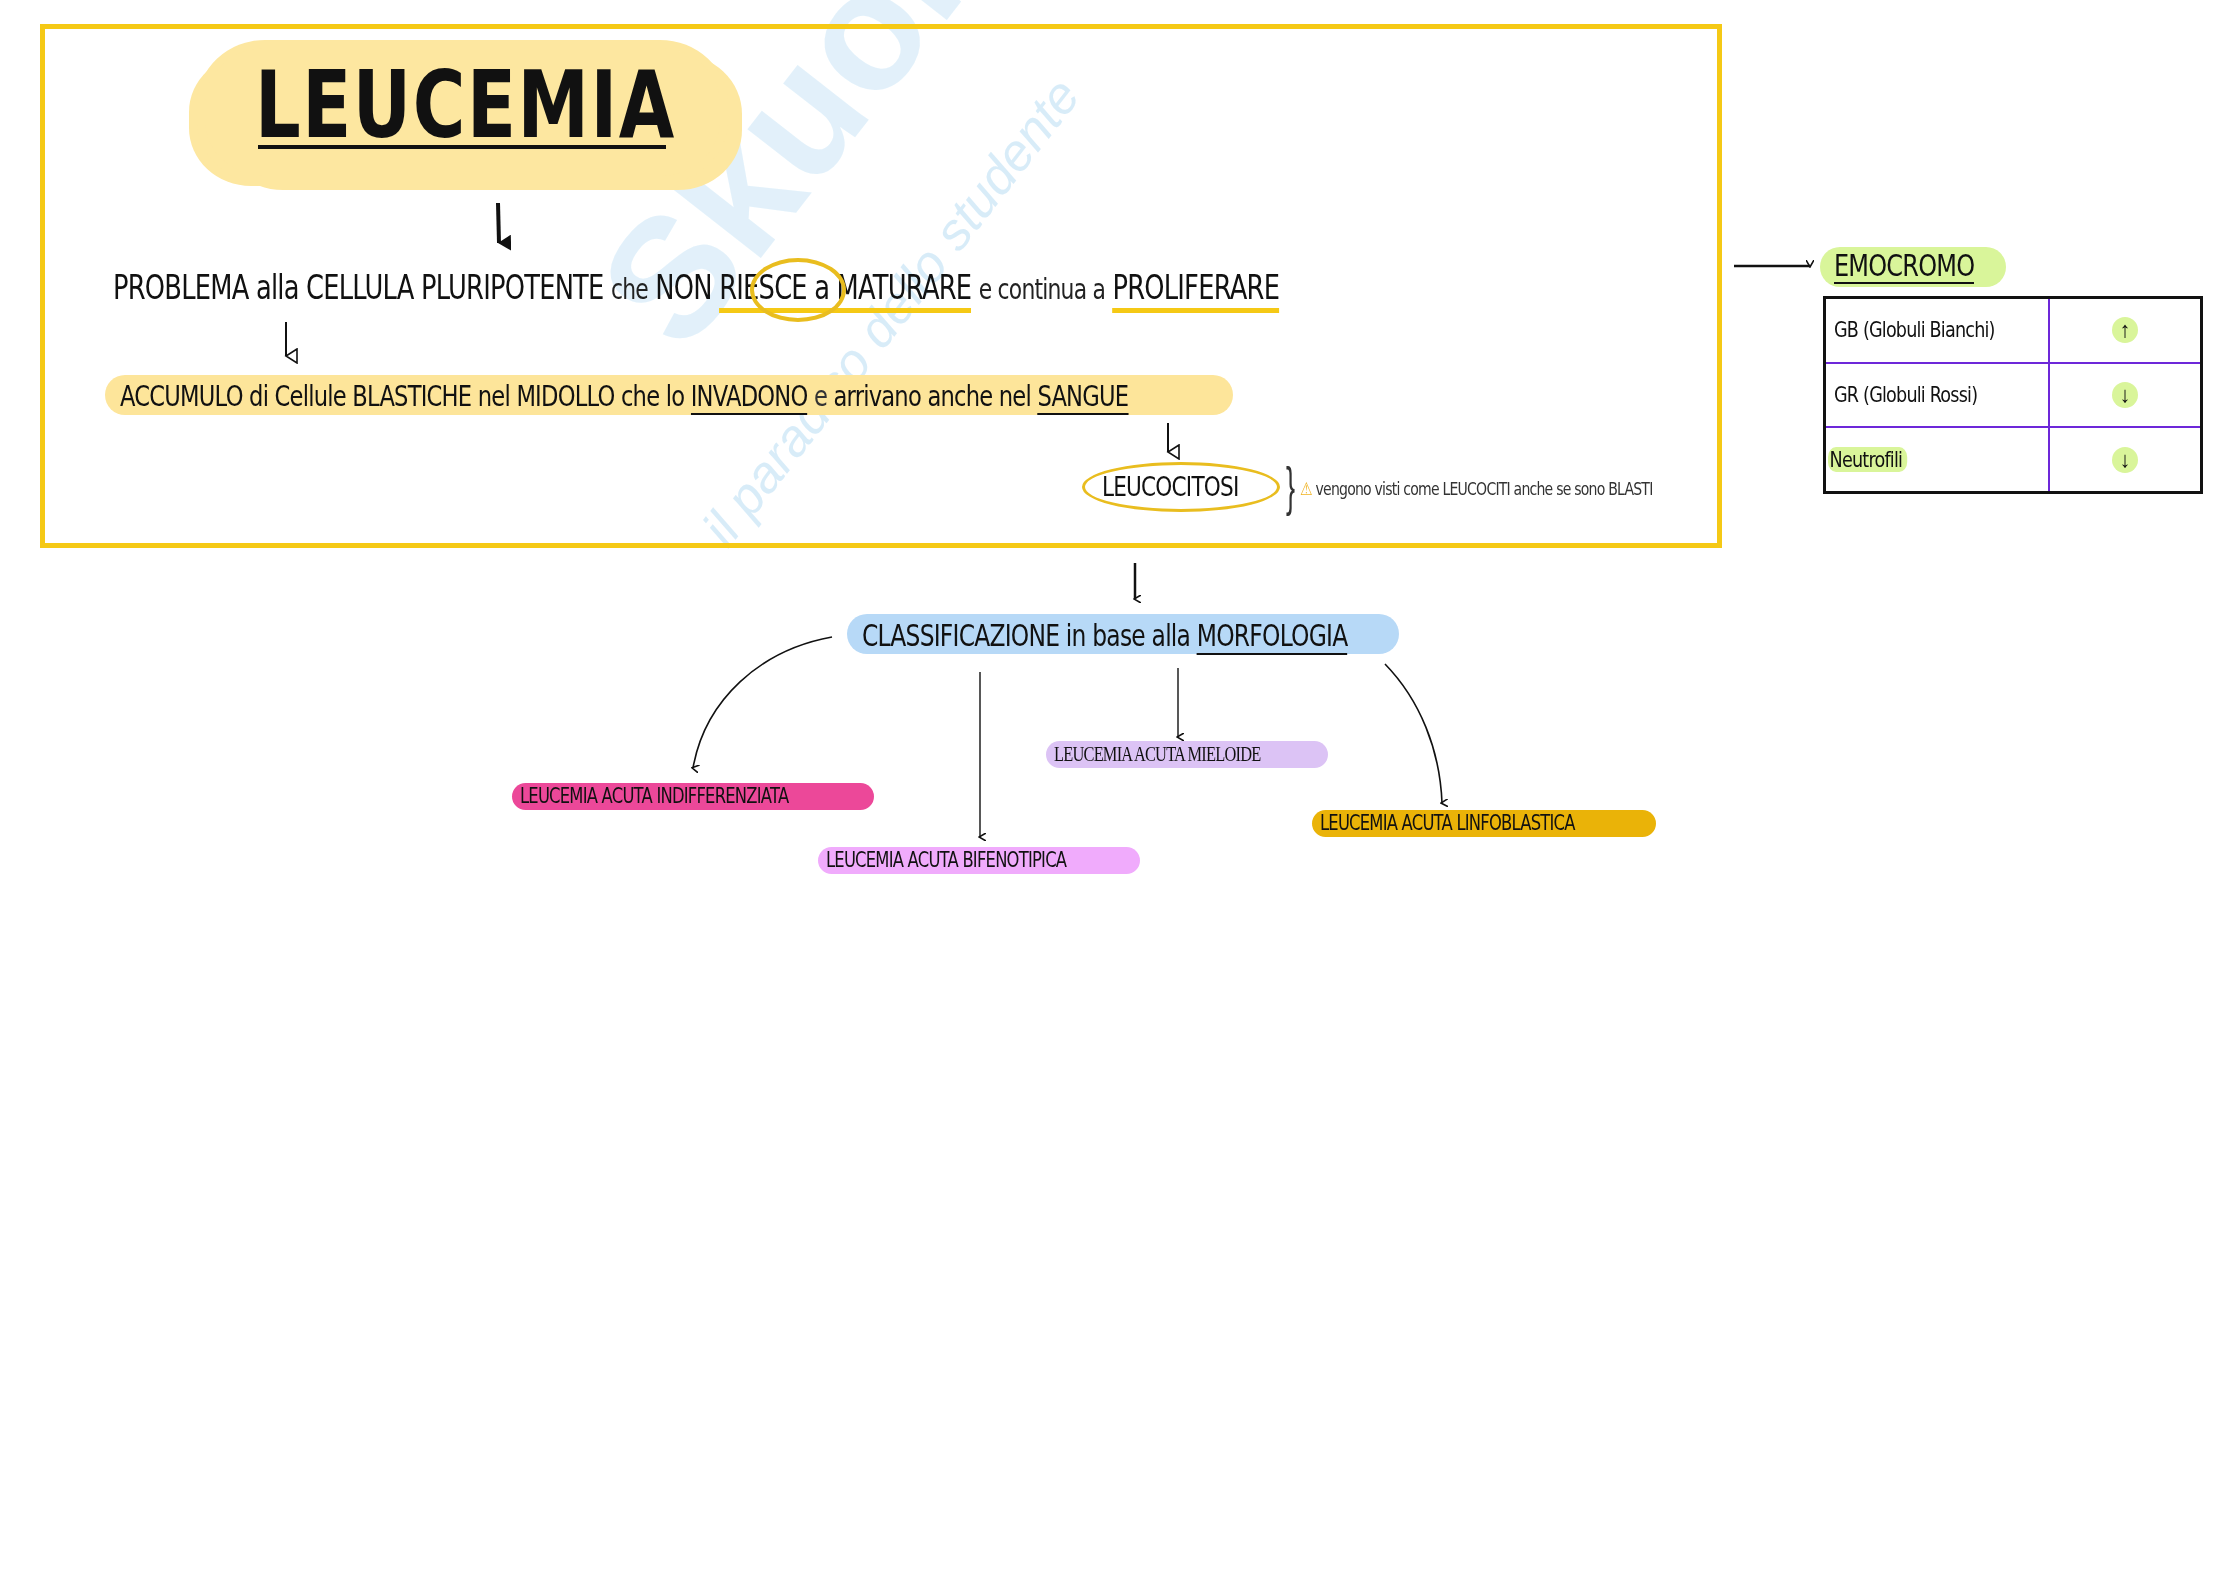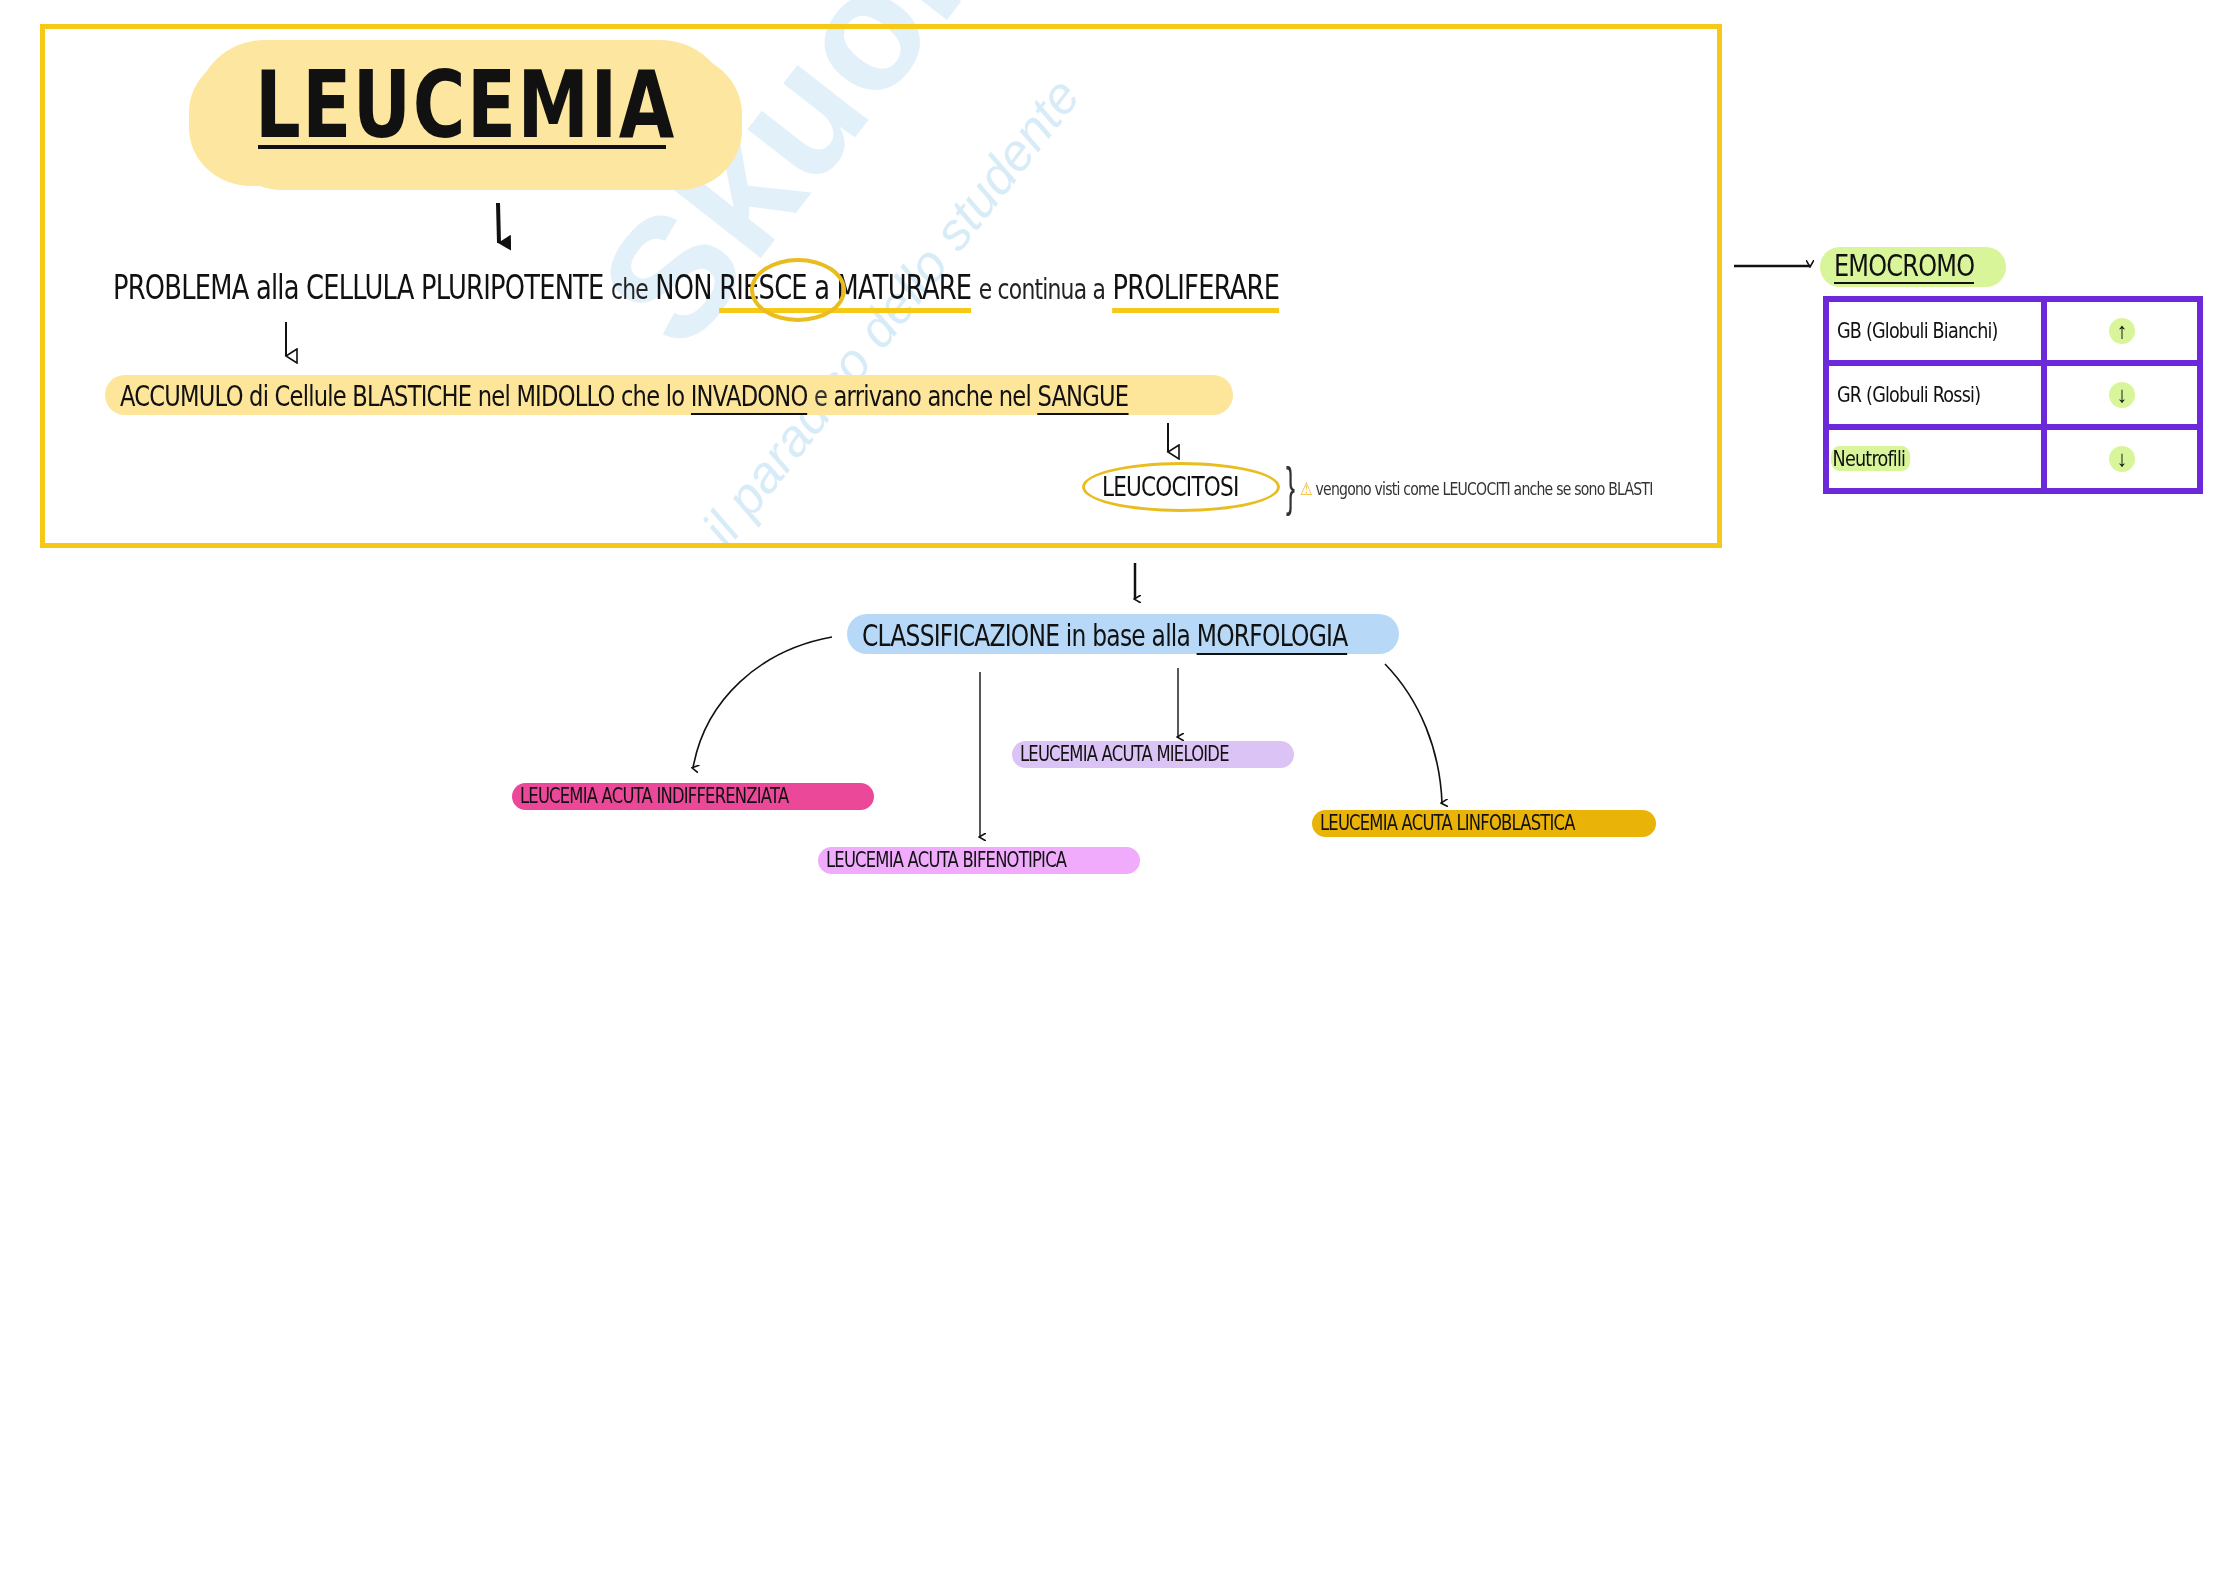--- a/index.html
+++ b/index.html
@@ -35,21 +35,21 @@
            transform: scaleX(0.5); transform-origin: left top; }
   .note { position: absolute; left: 1300px; top: 478px; font-size: 18px; color: #333; white-space: nowrap;
           transform: scaleX(0.78); transform-origin: left top; }
   .warn { color: #f0b323; font-size: 18px; }
   .emocromo-pill { position: absolute; left: 1820px; top: 247px; width: 186px; height: 40px;
                    background: #d9f59a; border-radius: 20px; }
   .emocromo-text { position: absolute; left: 1834px; top: 250px; font-size: 30px;
                    transform: scaleX(0.8); transform-origin: left top; border-bottom: 2px solid #111; line-height: 32px; }
   table.emo { position: absolute; left: 1823px; top: 296px; width: 380px; height: 198px;
               border-collapse: collapse; border: 3px solid #111; }
-  table.emo td { border: 6px solid #6d28d9; padding: 0 0 0 8px; font-size: 22px; height: 46px; }
+  table.emo td { border: 2px solid #6d28d9; padding: 0 0 0 8px; font-size: 22px; height: 46px; }
   table.emo td.val { width: 150px; text-align: center; padding: 0; }
   .cell-text { display: inline-block; transform: scaleX(0.8); transform-origin: left center; white-space: nowrap; }
   .hl-green { background: #d9f59a; border-radius: 10px; padding: 0 6px 0 2px; margin-left: -6px; }
   .arrow-dot { display: inline-block; width: 26px; height: 26px; border-radius: 50%; background: #d9f59a;
                line-height: 26px; font-size: 22px; font-weight: bold; }
   .class-pill { position: absolute; left: 847px; top: 614px; width: 552px; height: 40px;
                 background: #b7d9f7; border-radius: 20px; }
   .class-text { position: absolute; left: 862px; top: 618px; font-size: 30px; white-space: nowrap;
                 transform: scaleX(0.78); transform-origin: left top; }
   .badge { position: absolute; height: 27px; border-radius: 14px; font-size: 21px; line-height: 27px;
@@ -120,21 +120,21 @@
   </table>
 
 <div class="class-pill"></div>
 <div class="class-text hand">
   <span>CLASSIFICAZIONE in base alla</span>
   <span class="blk-ul">MORFOLOGIA</span>
 </div>
 
 <div class="badge hand" style="left:512px; top:783px; width:362px; background:#ec4899;"><span>LEUCEMIA ACUTA INDIFFERENZIATA</span></div>
 <div class="badge hand" style="left:818px; top:847px; width:322px; background:#f0abfc;"><span>LEUCEMIA ACUTA BIFENOTIPICA</span></div>
-<div class="badge hand" style="left:1012px; top:741px; width:282px; background:#dcc3f5;"><span>LEUCEMIA ACUTA MIELOIDE</span></div>
+<div class="badge hand" style="left:1046px; top:741px; width:282px; background:#dcc3f5;font-family:Liberation Serif, serif;"><span>LEUCEMIA ACUTA MIELOIDE</span></div>
 <div class="badge hand" style="left:1312px; top:810px; width:344px; background:#eab308;"><span>LEUCEMIA ACUTA LINFOBLASTICA</span></div>
 
 <svg class="overlay" width="2232" height="1579">
   <defs>
     <marker id="ah" markerWidth="8" markerHeight="8" refX="4" refY="6" orient="auto-start-reverse" markerUnits="userSpaceOnUse">
       <path d="M0,0 L4,7 L8,0" fill="none" stroke="#111" stroke-width="1.6"></path>
     </marker>
     <marker id="ahb" markerWidth="16" markerHeight="14" refX="8" refY="12" orient="auto" markerUnits="userSpaceOnUse">
       <path d="M0,0 L8,13 L16,0 Z" fill="#111"></path>
     </marker>

